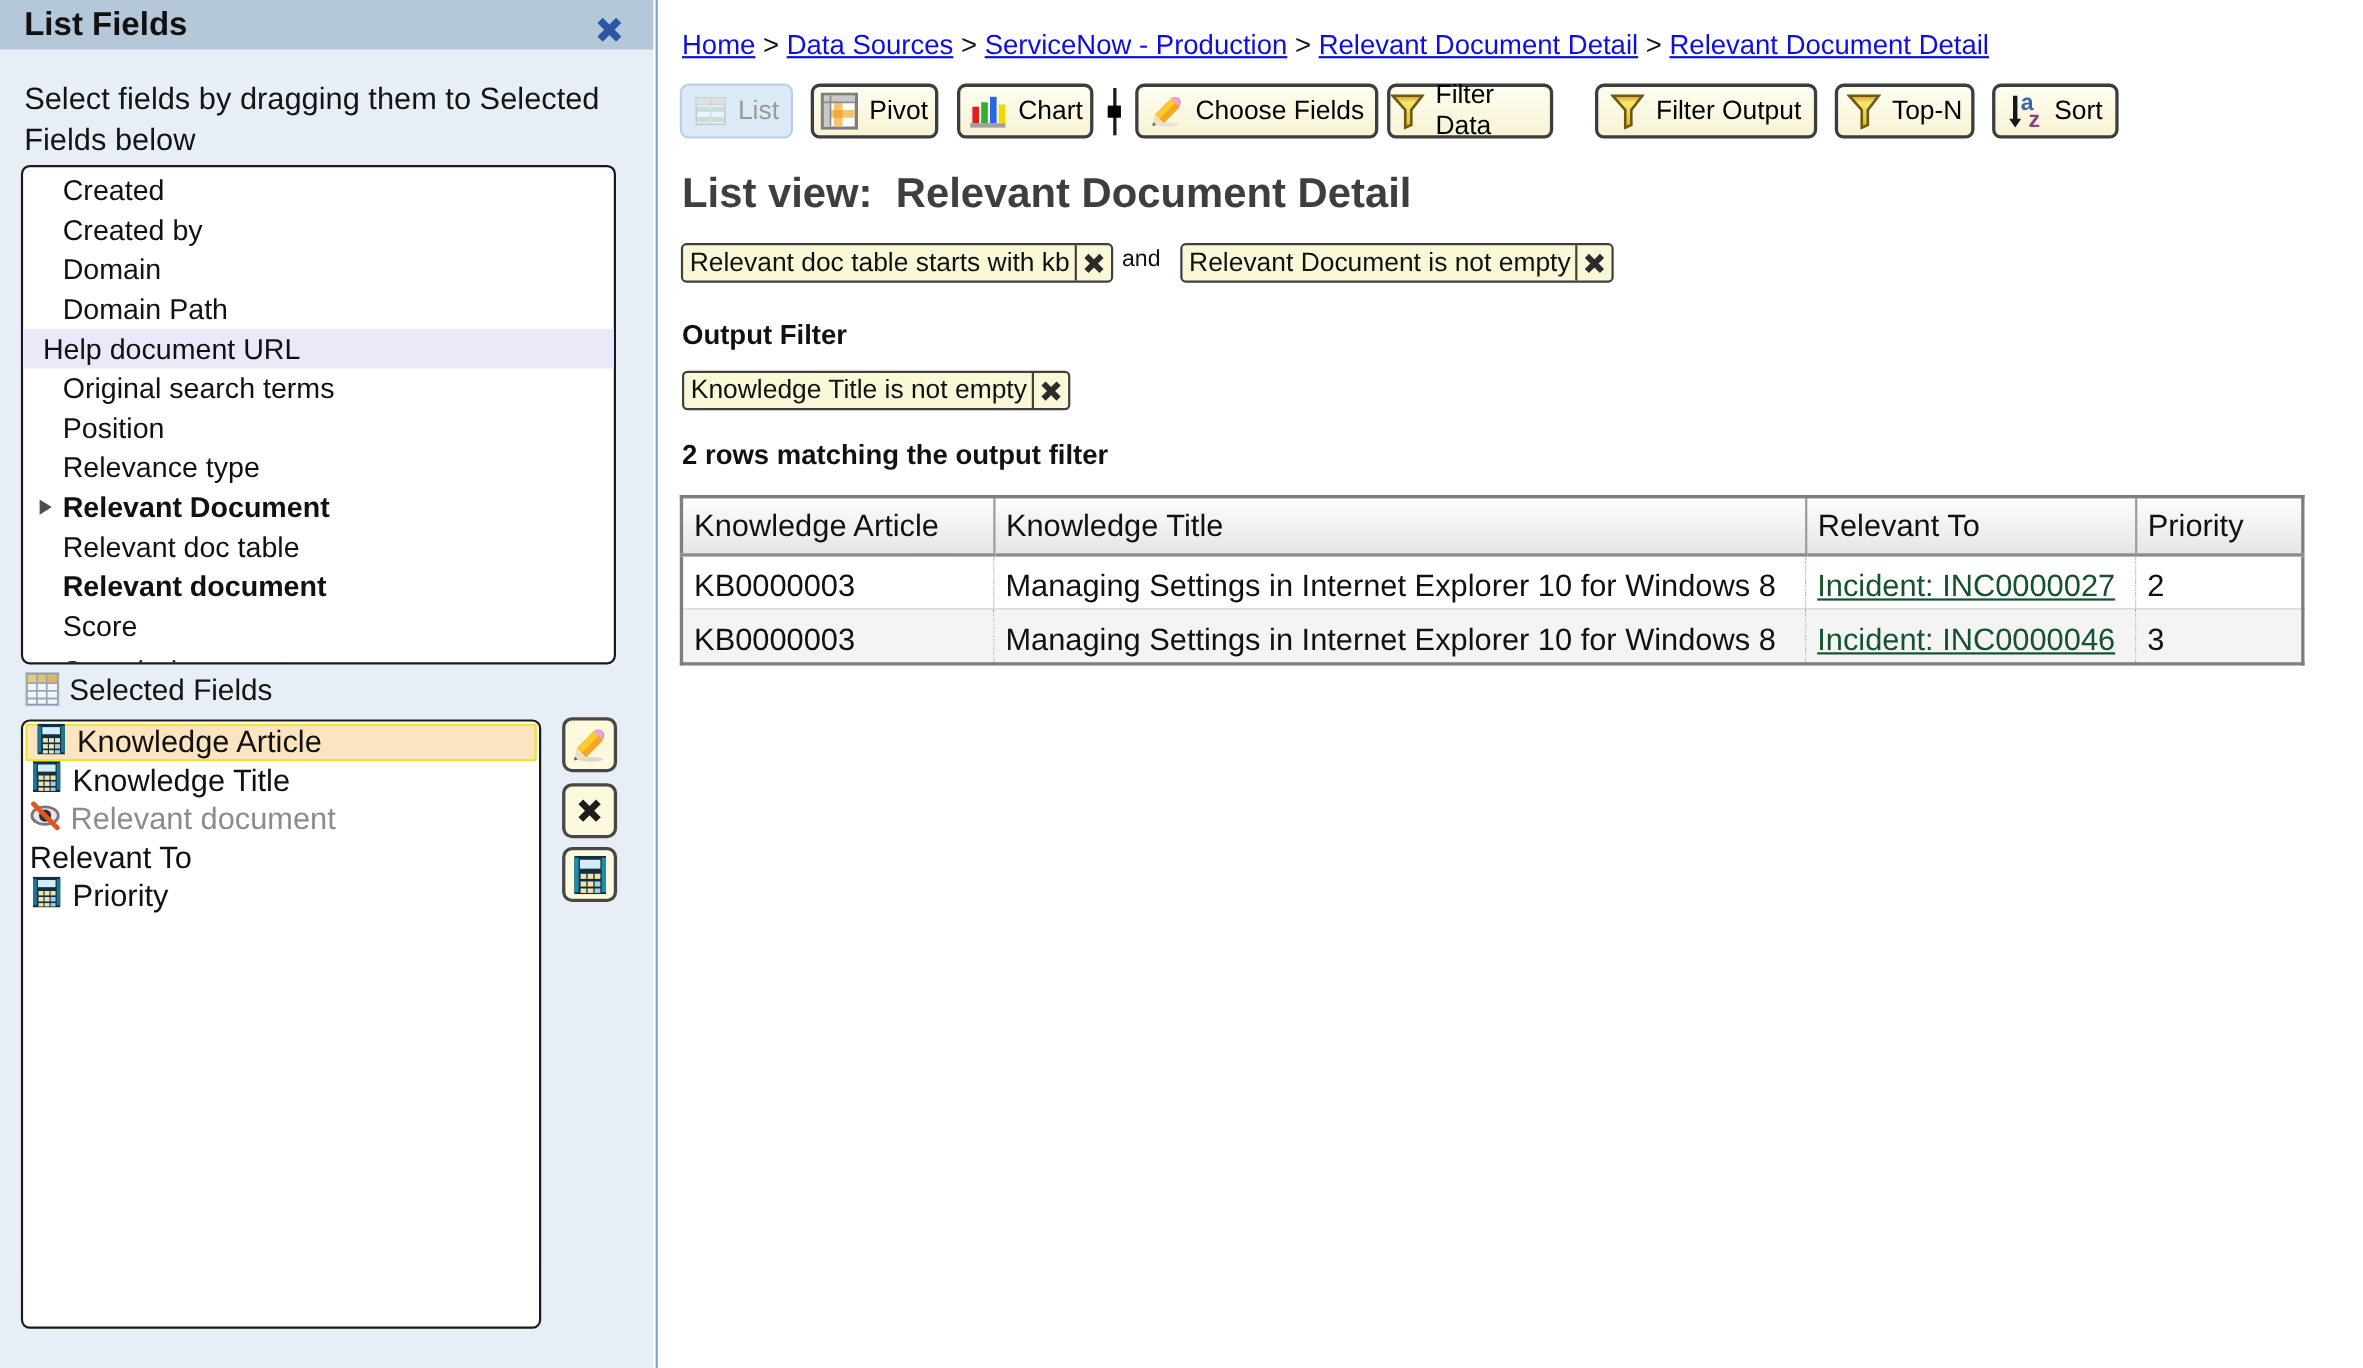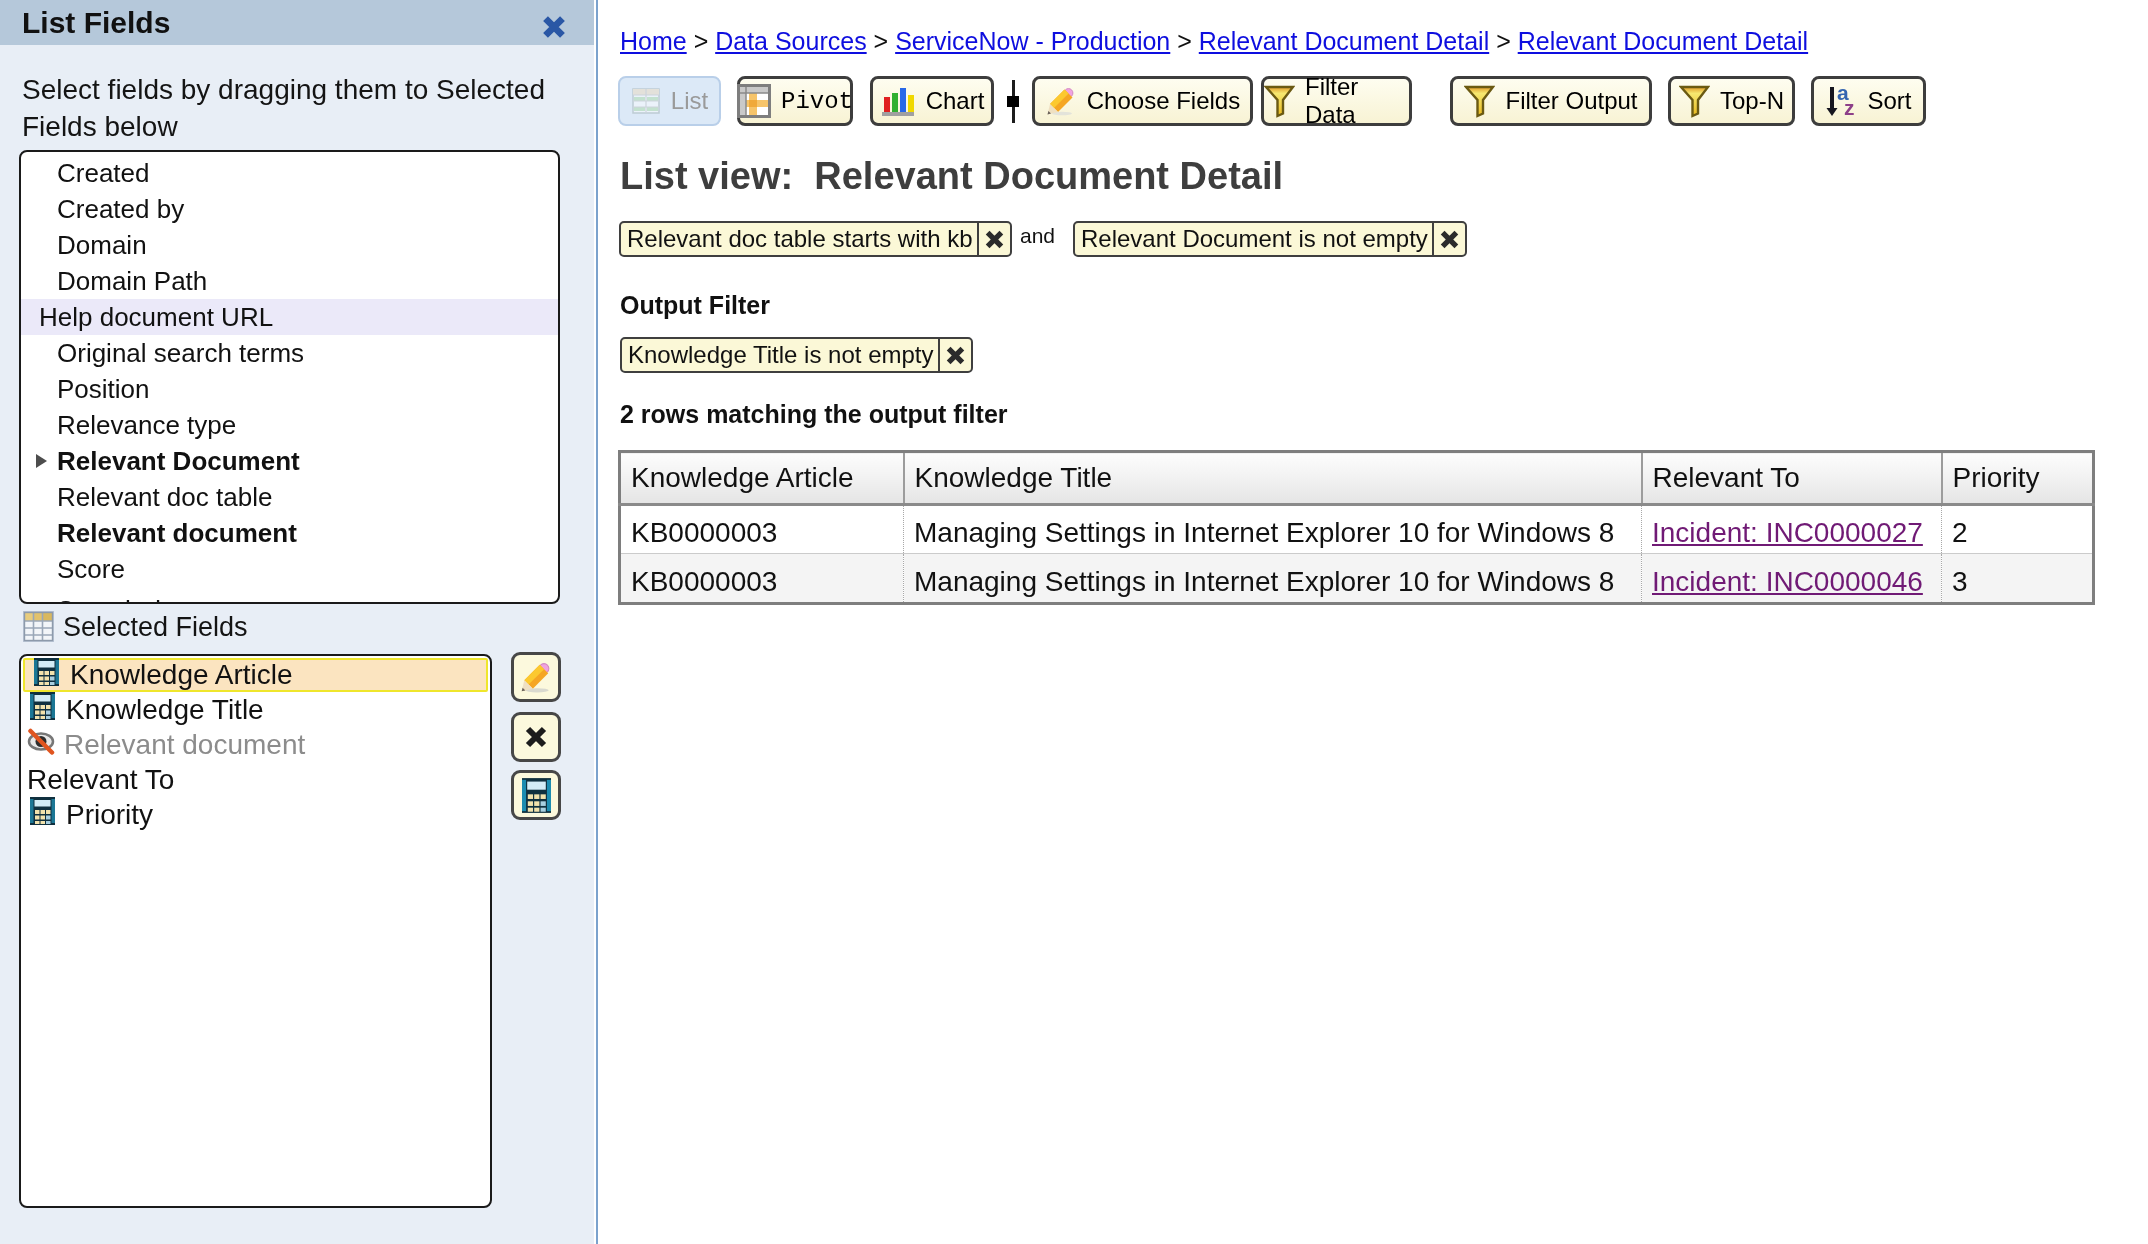--- a/index.html
+++ b/index.html
@@ -41,21 +41,21 @@
   
   #crumbs { left:620px; top:24px; height:34px; line-height:34px; font-size:25px; white-space:nowrap; }
   #crumbs a { color:#0e0edf; text-decoration:underline; }
   #crumbs .s { color:#111; }
 
   .tbtn { top:76px; height:50px; border:3px solid #3d3d3d; border-radius:8px;
           background:linear-gradient(#fefdf0,#f8f3d4); display:flex; align-items:center;
           justify-content:center; font-size:24px; color:#000; gap:10px; }
   .tbtn svg { flex:0 0 auto; }
   #btn-list { left:618px; width:103px; background:#dce9f7; border:2px solid #b9cfe9; color:#9a9a9a; }
-  #btn-pivot { left:737px; width:116px;font-family:Liberation Mono, monospace; }
+  #btn-pivot { left:737px; width:116px; }
   #btn-chart { left:870px; width:124px; }
   #tsep  { left:1012px; top:80px; width:3px; height:43px; background:#1c1c1c; }
   #tknob { left:1007px; top:96px; width:12px; height:11px; background:#000; }
   #btn-cf { left:1032px; width:221px; }
   #btn-fd { left:1261px; width:151px; }
   #btn-fo { left:1450px; width:202px; }
   #btn-tn { left:1668px; width:127px; }
   #btn-sort { left:1811px; width:115px; }
 
   #title { left:620px; top:155px; font-size:38px; font-weight:bold; color:#3e3e3e; white-space:pre; }
@@ -72,21 +72,21 @@
   #rows2 { left:620px; top:400px; font-size:25px; font-weight:bold; }
 
   #dtable { left:618px; top:450px; border-collapse:collapse; table-layout:fixed; font-size:28px;
             border:3px solid #7e7e7e; }
   #dtable th { background:linear-gradient(#fdfdfd,#e5e5e5); font-weight:normal; text-align:left;
                height:53px; padding:0 0 0 10px; border-right:2px solid #9c9c9c; border-bottom:3px solid #8a8a8a; }
   #dtable th:last-child { border-right:none; }
   #dtable td { height:49px; padding:7px 0 0 10px; border-right:1px dotted #a8a8a8; overflow:hidden; white-space:nowrap; }
   #dtable td:last-child { border-right:none; }
   #dtable tr.r2 td { background:#f4f4f4; border-top:1px solid #cbcbcb; height:50px; }
-  #dtable td a { color:#701a75; text-decoration:underline; }
+  #dtable td a { color:#14532d; text-decoration:underline; }
 </style>
 </head>
 <body>
 
 <div class="abs" id="side"></div>
 <div class="abs" style="left:0;top:0;width:594px;height:2px;background:#fff;"></div>
 <div class="abs" id="hdrbar"></div>
 <div class="abs" id="hdrtitle">List Fields</div>
 <div class="abs" id="hdrx">
   <svg width="22" height="22" viewBox="0 0 26 26">

